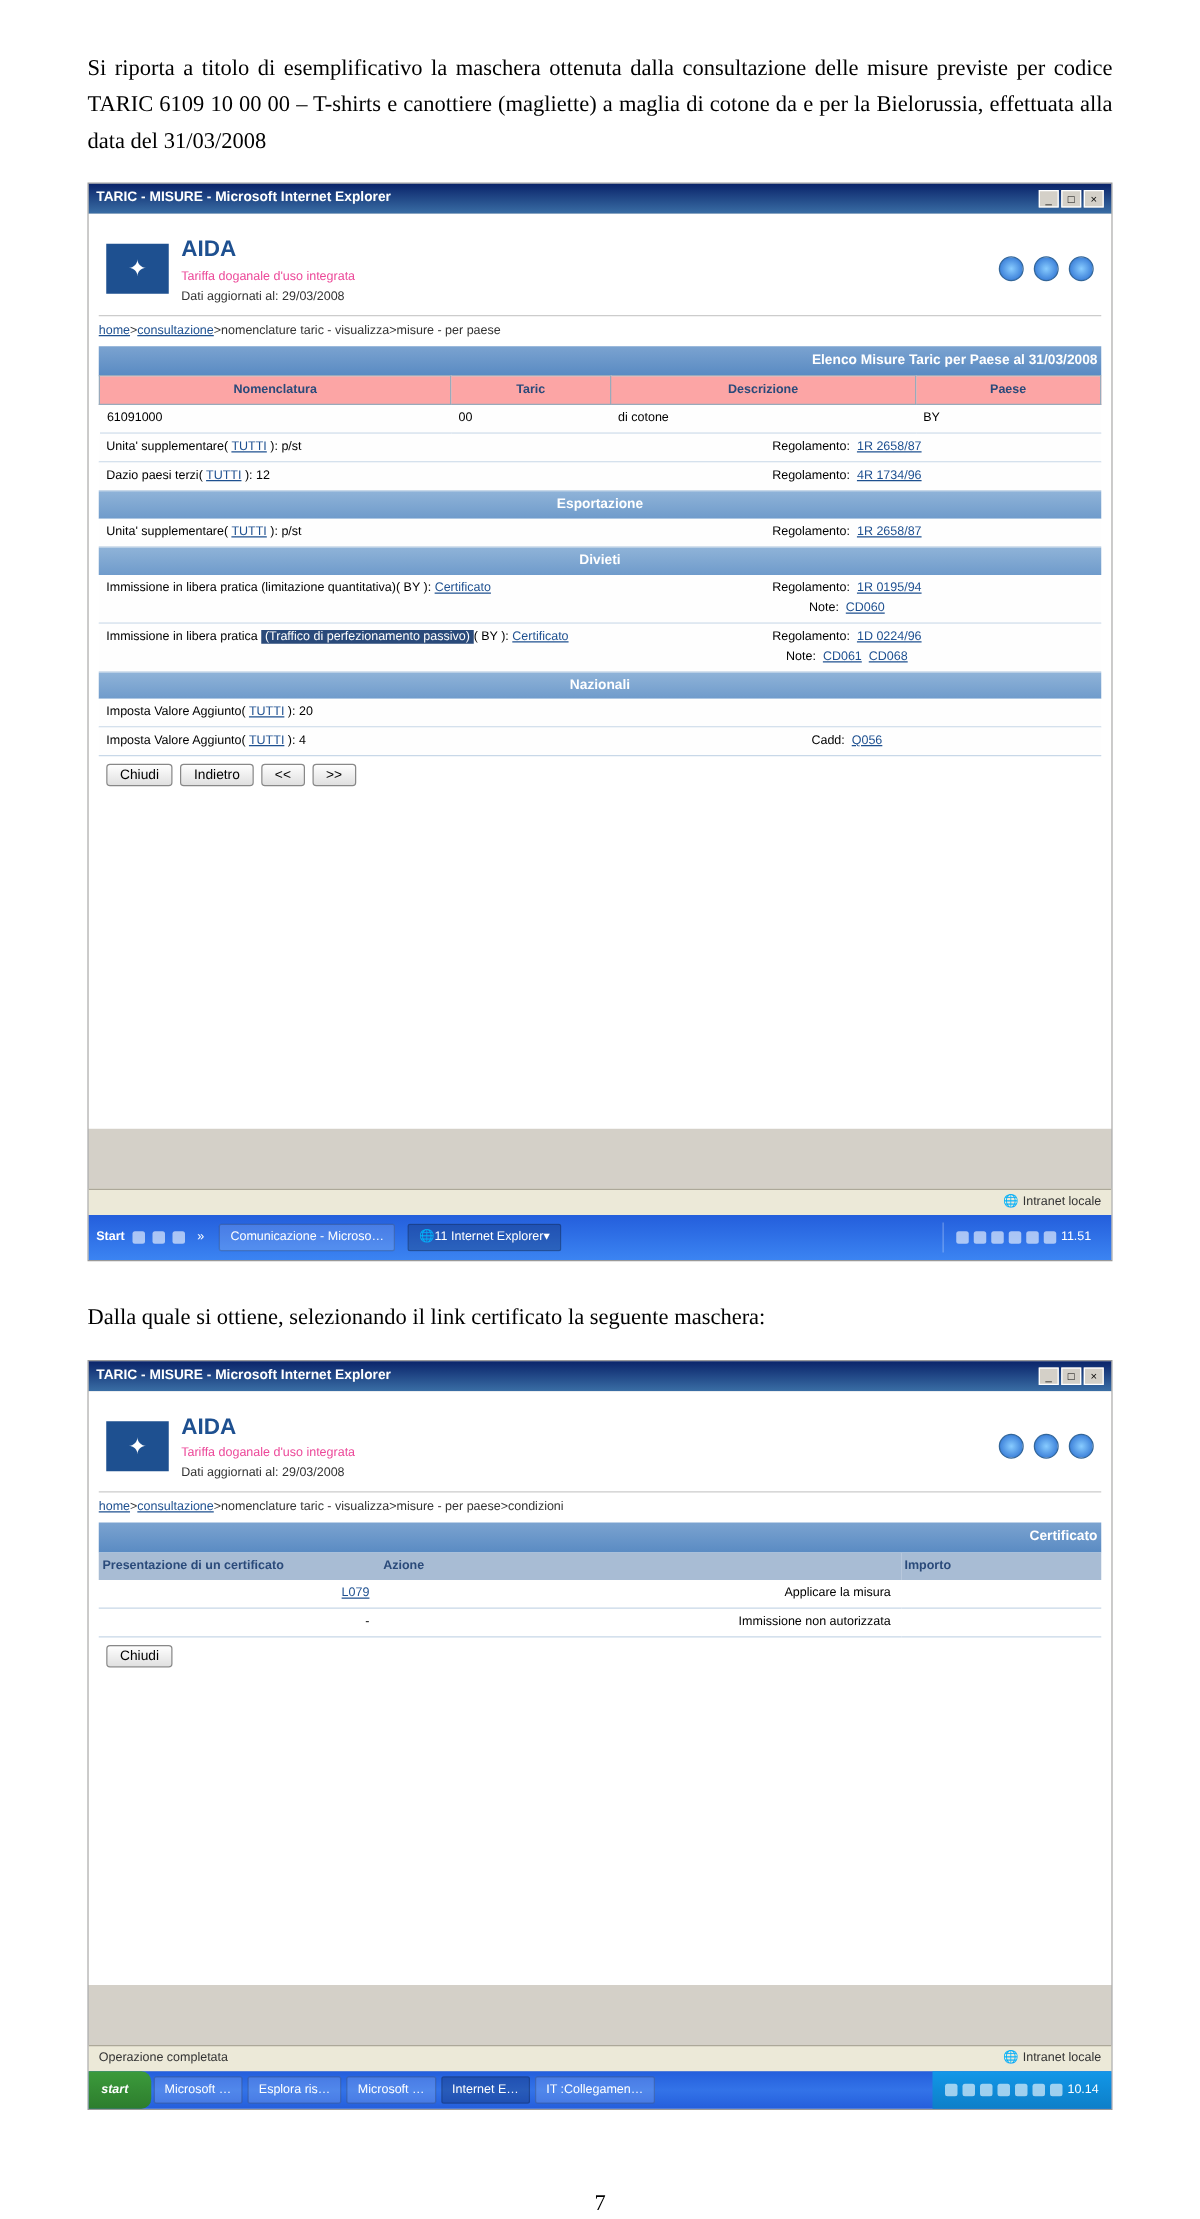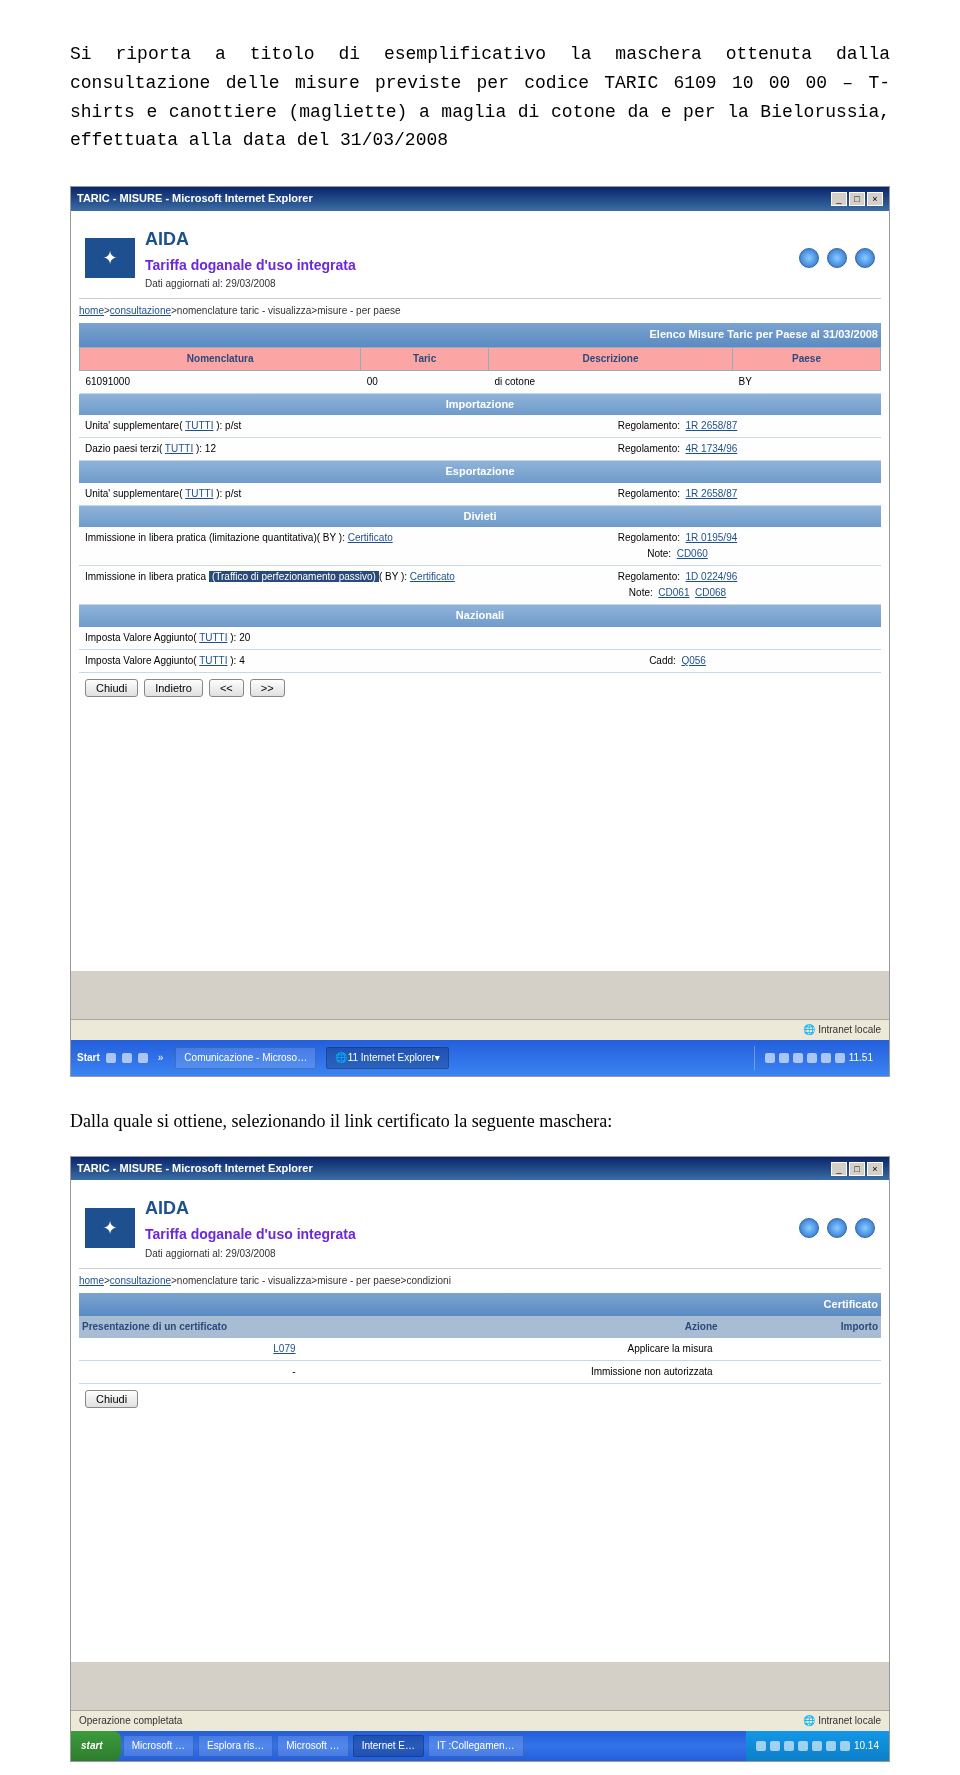--- a/index.html
+++ b/index.html
@@ -8,22 +8,21 @@
     font-size: 18px;
     line-height: 1.6;
     color: #000;
     background: #fff;
     width: 960px;
     margin: 0 auto;
     padding: 40px 70px;
   }
   .intro-text {
     text-align: justify;
-    margin-bottom: 31px;
-    font-family: Liberation Mono, monospace;
+    margin-bottom: 20px;
   }
   .screenshot {
     width: 100%;
     margin-bottom: 30px;
     border: 1px solid #999;
   }
   .browser-chrome {
     background: #d4d0c8;
     font-family: Tahoma, sans-serif;
     font-size: 11px;
@@ -63,24 +62,23 @@
     display: flex; align-items: center; justify-content: center;
     font-size: 18px;
   }
   .app-title h2 {
     color: #1e5090;
     font-size: 18px;
     font-weight: bold;
     font-family: Verdana, sans-serif;
   }
   .app-title .sub {
-    color: #6d28d9;
-    font-size: 14px;
-    font-family: Verdana, sans-serif;
-    font-weight: bold;
+    color: #ec4899;
+    font-size: 10px;
+    font-family: Verdana, sans-serif;
   }
   .app-title .date {
     font-size: 10px; color: #333;
   }
   .header-icons {
     margin-left: auto;
     display: flex;
     gap: 8px;
   }
   .header-icon {
@@ -245,21 +243,21 @@
   }
   .cert-table {
     width: 100%;
     font-family: Verdana, sans-serif;
     font-size: 10px;
     border-collapse: collapse;
   }
   .cert-table th {
     background: #a8bcd4;
     color: #2a4a7a;
-    text-align: right;
+    text-align: left;
     padding: 3px;
     font-weight: bold;
   }
   .cert-table th.left-h { text-align: left; }
   .cert-table td {
     padding: 3px 8px;
     border-bottom: 1px solid #c8d8e8;
     text-align: right;
   }
   .cert-table a { color: #1e5090; text-decoration: underline; }
@@ -316,21 +314,20 @@
         </tr>
         <tr>
           <td>61091000</td>
           <td>00</td>
           <td>di cotone</td>
           <td>BY</td>
         </tr>
       </tbody>
         </table>
 
-      <div class="subsection-bar">Importazione</div>
       <div class="row-line">
         <div class="left"><span>Unita' supplementare( <a>TUTTI</a> ): p/st</span></div>
         <div class="right"><span>Regolamento:&nbsp;&nbsp;<a>1R 2658/87</a></span></div>
       </div>
       <div class="row-line">
         <div class="left"><span>Dazio paesi terzi( <a>TUTTI</a> ): 12</span></div>
         <div class="right"><span>Regolamento:&nbsp;&nbsp;<a>4R 1734/96</a></span></div>
       </div>
 
       <div class="subsection-bar">Esportazione</div>

